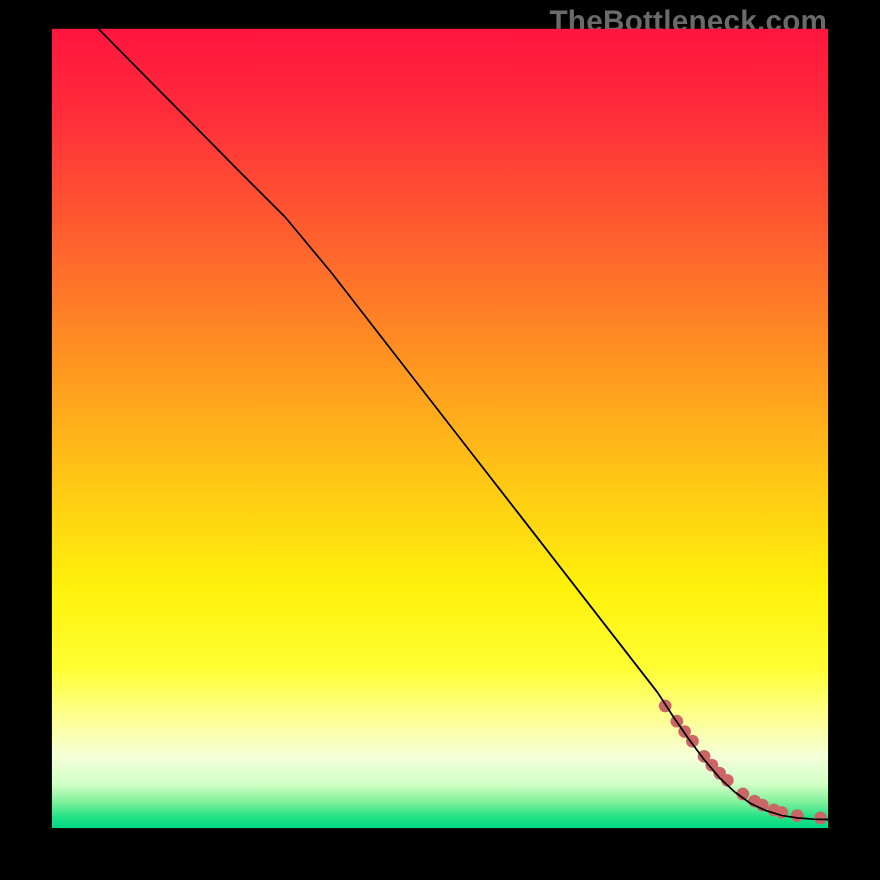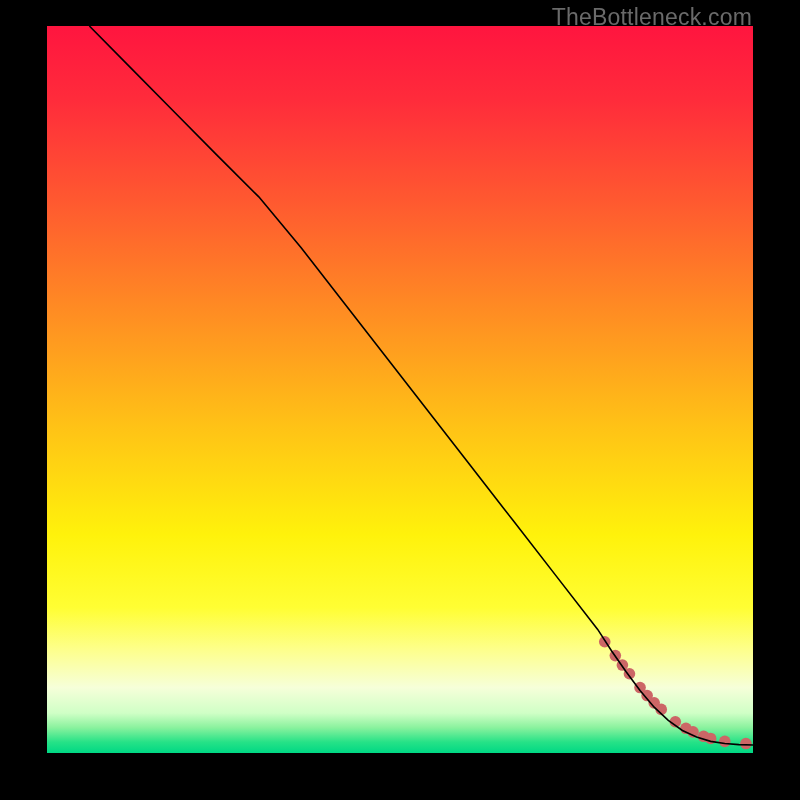--- a/index.html
+++ b/index.html
@@ -25,22 +25,22 @@
     height: 727px;
   }
   .plot svg {
     display: block;
   }
   .watermark {
     position: absolute;
     top: 4px;
     right: 48px;
     color: #6a6a6a;
-    font-size: 23px;
-    font-weight: 400;
+    font-size: 27px;
+    font-weight: 700;
     letter-spacing: 0.2px;
     white-space: nowrap;
   }
 </style>
 </head>
 <body>
 
 <div class="frame">
 
   <div class="watermark">TheBottleneck.com</div>

